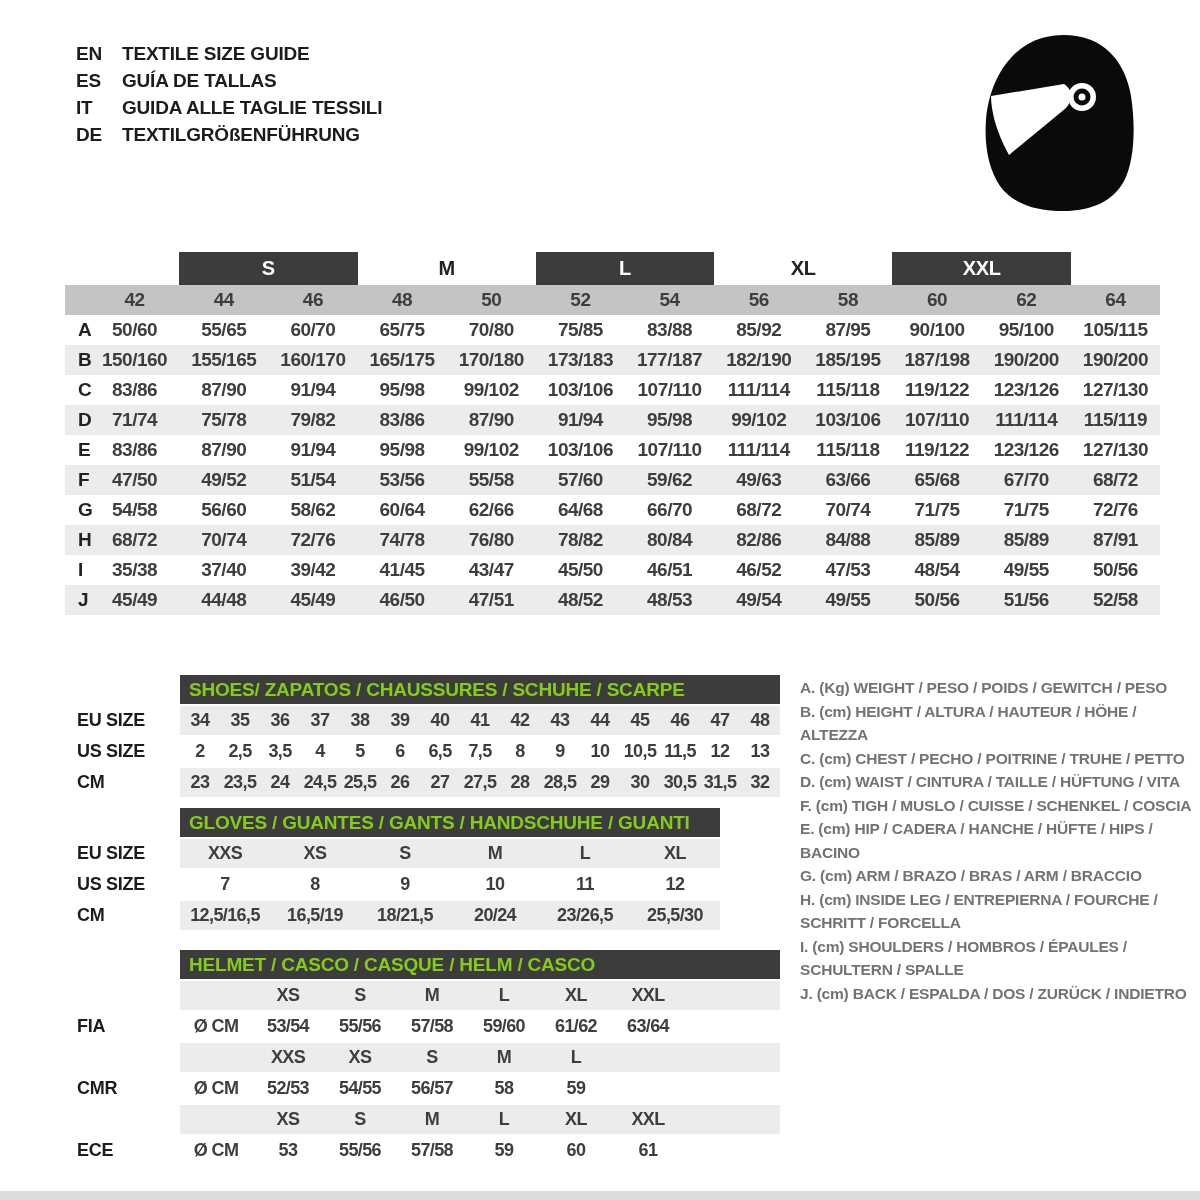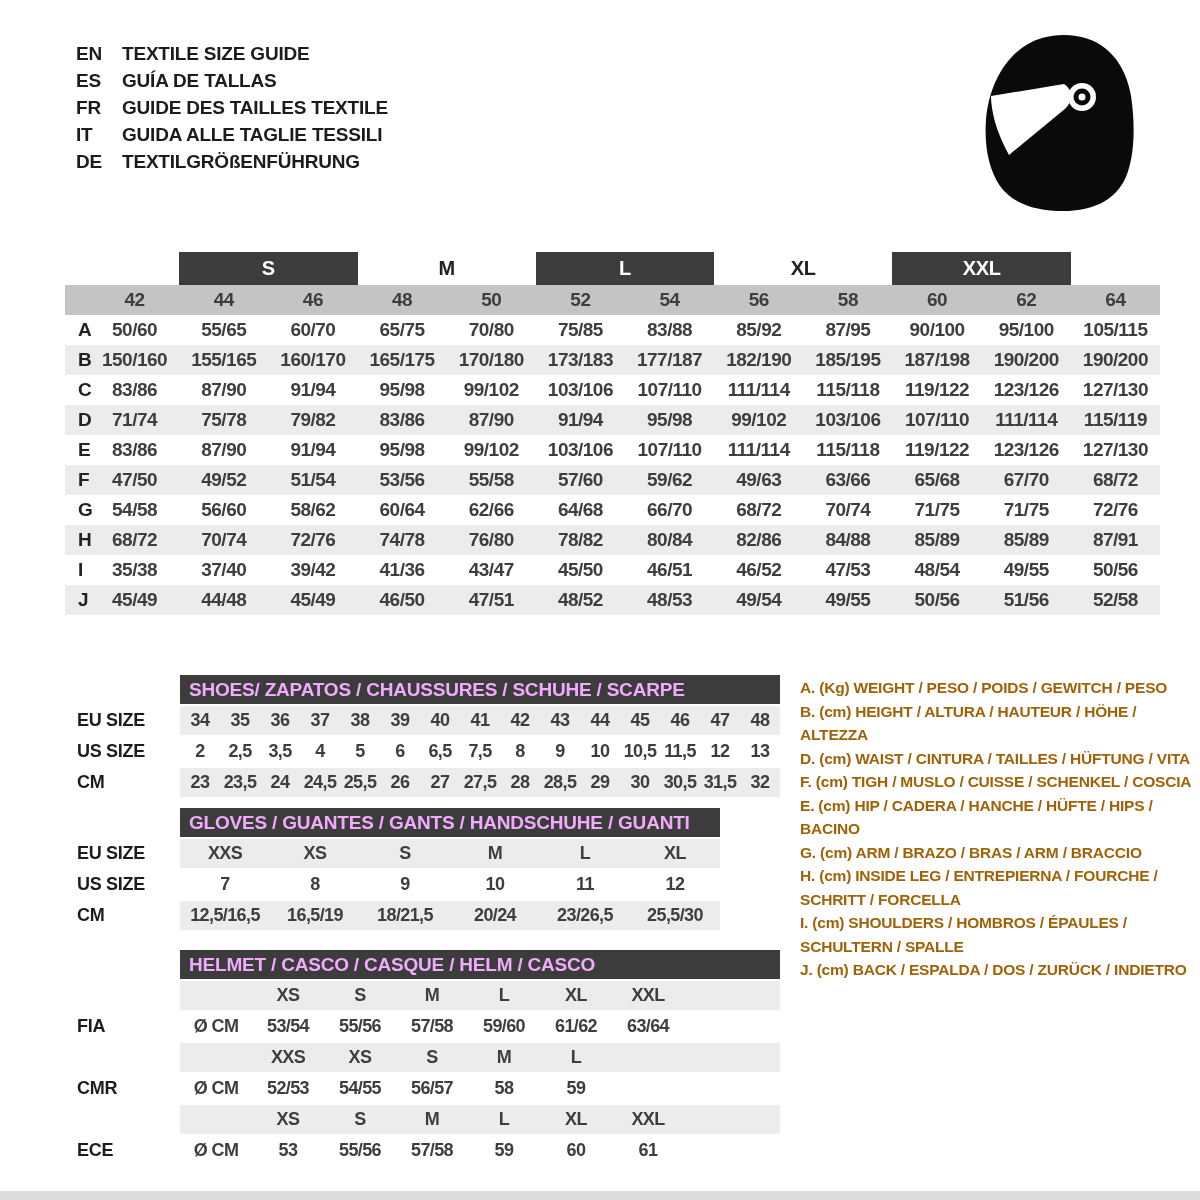--- a/index.html
+++ b/index.html
@@ -33,51 +33,47 @@
 
   
   .subtable{position:absolute;}
   .subtable .trow{display:grid;align-items:stretch;height:29px;margin-bottom:2px;}
   .shoes-table{left:65px;top:675px;}
   .shoes-table .trow{grid-template-columns:115px repeat(15,40px);}
   .gloves-table{left:65px;top:808px;}
   .gloves-table .trow{grid-template-columns:115px repeat(6,90px);}
   .helmet-table{left:65px;top:950px;}
   .helmet-table .trow{grid-template-columns:115px 72px repeat(6,72px) 96px;}
-  .bar{grid-column:2/-1;background:#3c3c3c;color:#f0abfc;display:flex;align-items:center;
+  .bar{grid-column:2/-1;background:#3c3c3c;color:#84cc16;display:flex;align-items:center;
        padding-left:9px;font-size:19px;letter-spacing:-0.2px;}
   .subtable .cell{display:flex;align-items:center;justify-content:center;
        font-size:18px;letter-spacing:-0.6px;color:#3e3e3e;}
   .subtable .rlabel{justify-content:flex-start;padding-left:12px;font-size:18px;
        letter-spacing:-0.3px;color:#1c1c1c;}
   .subtable .cell.g{background:#ececec;}
 
   
   .legend{position:absolute;left:800px;top:676px;width:398px;font-size:15.5px;
-       line-height:23.5px;letter-spacing:-0.2px;color:#a16207;}
+       line-height:23.5px;letter-spacing:-0.2px;color:#737373;}
 
   .bottom-strip{position:absolute;left:0;top:1191px;width:1200px;height:9px;background:#dcdcdc;}
 </style>
 </head>
 <body>
 
 <div class="page">
 
   <div class="langs" id="langs">
       <div class="lang-row">
         <span class="lang-code">EN</span>
         <span class="lang-title">TEXTILE SIZE GUIDE</span>
       </div>
       <div class="lang-row">
         <span class="lang-code">ES</span>
         <span class="lang-title">GUÍA DE TALLAS</span>
-      </div>
-      <div class="lang-row">
-        <span class="lang-code">FR</span>
-        <span class="lang-title">GUIDE DES TAILLES TEXTILE</span>
       </div>
       <div class="lang-row">
         <span class="lang-code">IT</span>
         <span class="lang-title">GUIDA ALLE TAGLIE TESSILI</span>
       </div>
       <div class="lang-row">
         <span class="lang-code">DE</span>
         <span class="lang-title">TEXTILGRÖßENFÜHRUNG</span>
       </div>
     </div>
@@ -234,21 +230,21 @@
         <div class="cell">84/88</div>
         <div class="cell">85/89</div>
         <div class="cell">85/89</div>
         <div class="cell">87/91</div>
       </div>
       <div class="trow data-row">
         <div class="cell letter-cell">I</div>
         <div class="cell">35/38</div>
         <div class="cell">37/40</div>
         <div class="cell">39/42</div>
-        <div class="cell">41/36</div>
+        <div class="cell">41/45</div>
         <div class="cell">43/47</div>
         <div class="cell">45/50</div>
         <div class="cell">46/51</div>
         <div class="cell">46/52</div>
         <div class="cell">47/53</div>
         <div class="cell">48/54</div>
         <div class="cell">49/55</div>
         <div class="cell">50/56</div>
       </div>
       <div class="trow data-row stripe">
@@ -438,21 +434,22 @@
           <div class="cell">60</div>
           <div class="cell">61</div>
           <div class="cell"></div>
         </div>
       </div>
   </div>
 
   <div class="legend" id="legend">
       <div class="legend-line">A. (Kg) WEIGHT / PESO / POIDS / GEWITCH / PESO</div>
       <div class="legend-line">B. (cm) HEIGHT / ALTURA / HAUTEUR / HÖHE / ALTEZZA</div>
-      <div class="legend-line">D. (cm) WAIST / CINTURA / TAILLES / HÜFTUNG / VITA</div>
+      <div class="legend-line">C. (cm) CHEST / PECHO / POITRINE / TRUHE / PETTO</div>
+      <div class="legend-line">D. (cm) WAIST / CINTURA / TAILLE / HÜFTUNG / VITA</div>
       <div class="legend-line">F. (cm) TIGH / MUSLO / CUISSE / SCHENKEL / COSCIA</div>
       <div class="legend-line">E. (cm) HIP / CADERA / HANCHE / HÜFTE / HIPS / BACINO</div>
       <div class="legend-line">G. (cm) ARM / BRAZO / BRAS / ARM / BRACCIO</div>
       <div class="legend-line">H. (cm) INSIDE LEG / ENTREPIERNA / FOURCHE / SCHRITT / FORCELLA</div>
       <div class="legend-line">I. (cm) SHOULDERS / HOMBROS / ÉPAULES / SCHULTERN / SPALLE</div>
       <div class="legend-line">J. (cm) BACK / ESPALDA / DOS / ZURÜCK / INDIETRO</div>
     </div>
 
   <div class="bottom-strip"></div>
 </div>

